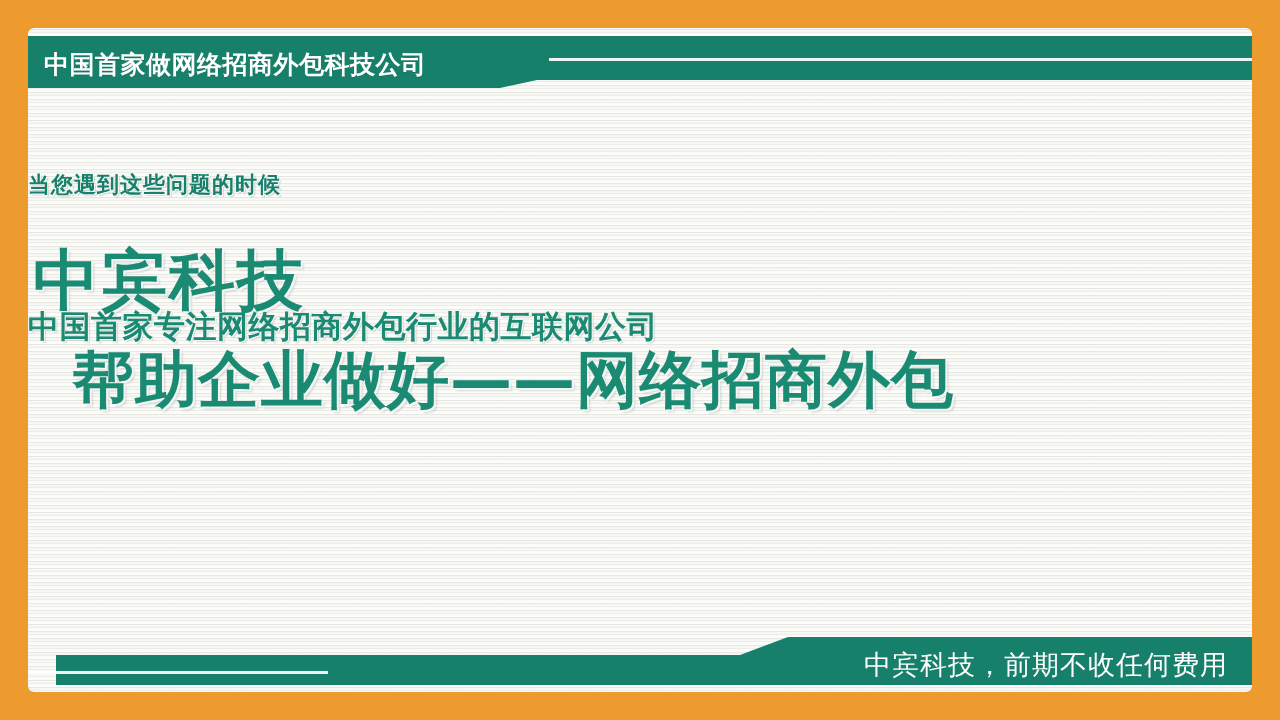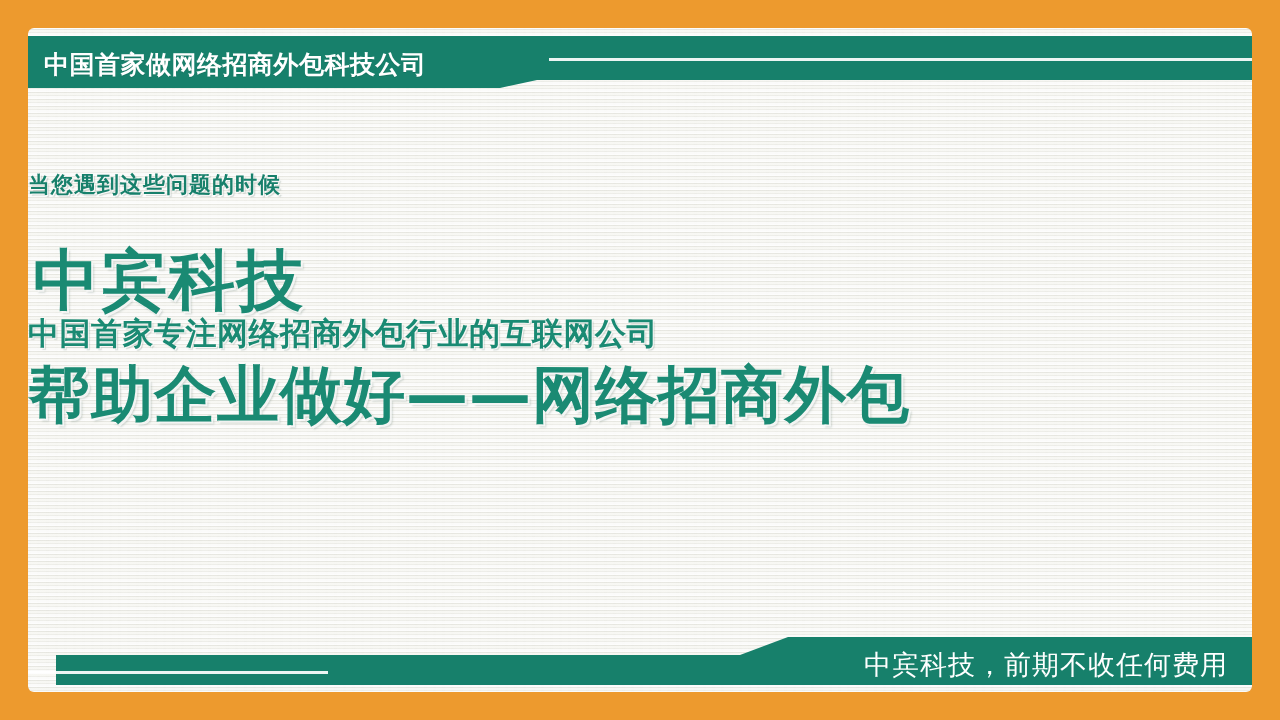--- a/index.html
+++ b/index.html
@@ -131,43 +131,43 @@
     letter-spacing: 2px;
     line-height: 72px;
     text-shadow: 2px 2px 0 rgba(255,255,255,0.75),
                  3px 3px 2px rgba(120,140,130,0.30);
   }
 
   .tagline {
     position: absolute;
     left: 0;
     right: 0;
-    top: 290px;
+    top: 280px;
     color: #1A8A73;
     font-size: 31px;
     font-weight: bold;
     letter-spacing: 0.5px;
     line-height: 36px;
     text-shadow: 1px 1px 0 rgba(255,255,255,0.8),
                  2px 2px 1px rgba(120,140,130,0.28);
-    font-family: Liberation Mono, monospace;
   }
 
   .headline {
     position: absolute;
     left: 0;
     right: 0;
-    top: 330px;
+    top: 315px;
     color: #1A8A73;
     font-size: 62px;
     font-weight: bold;
     letter-spacing: 1px;
     line-height: 74px;
     text-shadow: 2px 2px 0 rgba(255,255,255,0.75),
                  3px 3px 2px rgba(120,140,130,0.30);
+    padding-left: 44px;
   }
 </style>
 </head>
 <body>
 
 <div class="slide">
 
   <div class="canvas">
 
     <div class="top-banner">

